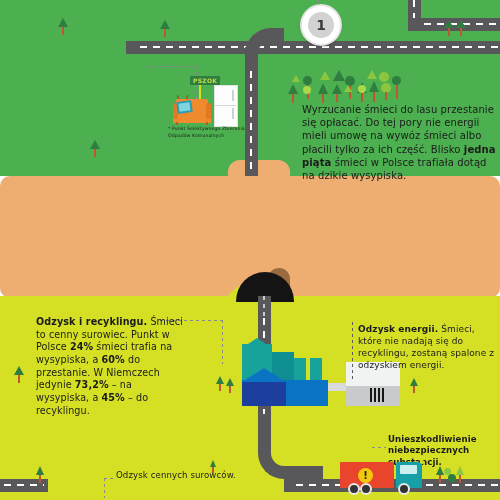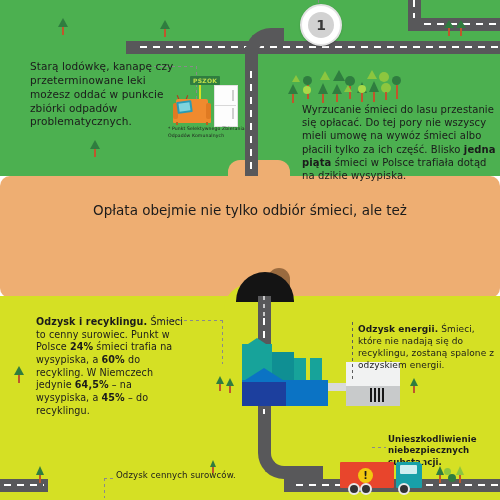--- a/index.html
+++ b/index.html
@@ -222,30 +222,28 @@
   <div id="couch-armR"></div>
   <div id="couch-leg1"></div>
   <div id="couch-leg2"></div>
   <div id="tv"></div>
   <div id="tv-scr"></div>
   <div id="fridge"></div>
   <div id="fridge-div"></div>
   <div id="fridge-h1"></div>
   <div id="fridge-h2"></div>
 
-  <div class="tx" id="txt-pszok">Starą lodówkę, kanapę czy przeterminowane leki możesz oddać w punkcie zbiórki odpadów problematycznych.</div>
 
   <div class="tx" id="txt-footnote">* Punkt Selektywnego Zbierania Odpadów Komunalnych</div>
 
   <div class="tx" id="txt-forest">
-    <span>Wyrzucanie śmieci do lasu przestanie się opłacać. Do tej pory nie wszyscy mieli umowę na wywóz śmieci albo płacili tylko za ich część. Blisko </span><b>jedna piąta</b><span> śmieci w Polsce trafiała dotąd na dzikie wysypiska.</span>
+    <span>Wyrzucanie śmieci do lasu przestanie się opłacać. Do tej pory nie energii mieli umowę na wywóz śmieci albo płacili tylko za ich część. Blisko </span><b>jedna piąta</b><span> śmieci w Polsce trafiała dotąd na dzikie wysypiska.</span>
   </div>
 
   <div id="txt-banner">
-    <div id="banner-l1">Opłata obejmie nie tylko odbiór śmieci, ale też</div>
   </div>
 
   <div id="tun-shadow"></div>
   <div id="tun-arch"></div>
   <div id="tun-road"></div>
   <div id="tun-dash"></div>
 
   <div class="road" style="left:258px;top:318px;width:13px;height:122px;"></div>
   <div class="road-dash-v" style="left:263px;top:318px;height:112px;"></div>
   <div class="road-corner" style="left:258px;top:414px;width:52px;height:52px;border-width:0 0 13px 13px;border-radius:0 0 0 26px;"></div>
@@ -264,21 +262,21 @@
   <div id="fac-blueL"></div>
   <div id="fac-pipe"></div>
   <div id="inc-body"></div>
   <div id="inc-lower"></div>
   <div id="inc-grate"></div>
 
   <div class="lead-h" style="left:160px;top:320px;width:62px;"></div>
   <div class="lead-v" style="left:222px;top:320px;height:44px;"></div>
 
   <div class="tx" id="txt-recykling">
-    <b>Odzysk i recyklingu.</b><span> Śmieci to cenny surowiec. Punkt w Polsce </span><b>24%</b><span> śmieci trafia na wysypiska, a </span><b>60%</b><span> do recykling. W Niemczech jedynie </span><b>64,5%</b><span> – na wysypiska, a </span><b>45%</b><span> – do recyklingu.</span>
+    <b>Odzysk i recyklingu.</b><span> Śmieci to cenny surowiec. Punkt w Polsce </span><b>24%</b><span> śmieci trafia na wysypiska, a </span><b>60%</b><span> do przestanie. W Niemczech jedynie </span><b>73,2%</b><span> – na wysypiska, a </span><b>45%</b><span> – do recyklingu.</span>
   </div>
 
   <div class="lead-v-dk" style="left:352px;top:322px;height:58px;"></div>
   <div class="tx" id="txt-energia">
     <b>Odzysk energii.</b><span> Śmieci, które nie nadają się do recyklingu, zostaną spalone z odzyskiem energii.</span>
   </div>
 
   <div class="lead-h" style="left:372px;top:447px;width:14px;"></div>
   <div class="tx" id="txt-niebezp">Unieszkodliwienie niebezpiecznych substancji.</div>
 

